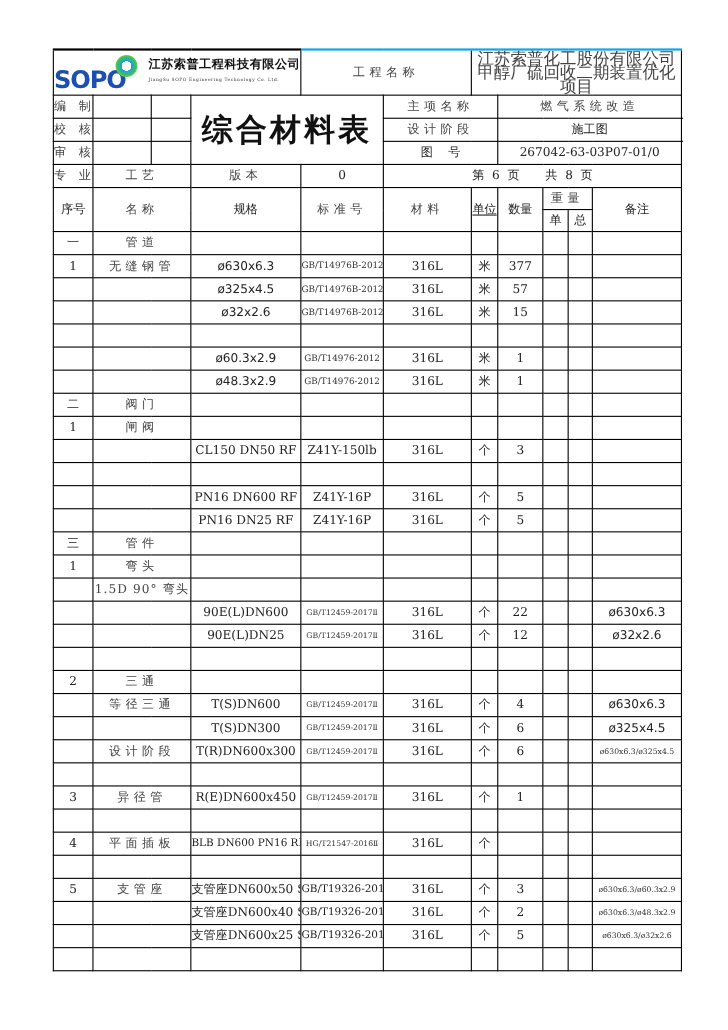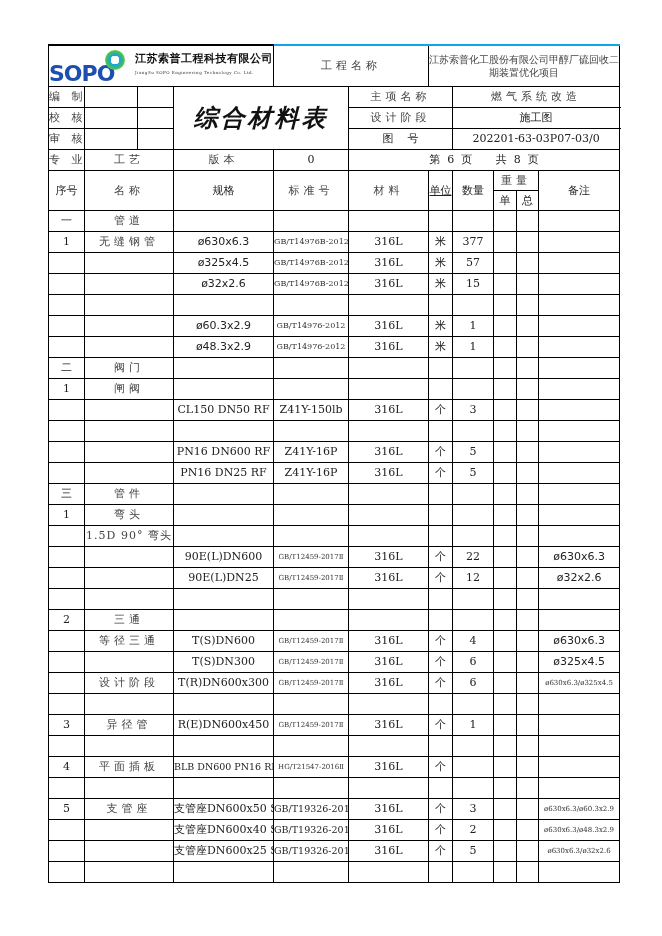--- a/index.html
+++ b/index.html
@@ -10,22 +10,22 @@
   .thick-top td{border-top:2px solid #0ea5e9;}
   .lbl{letter-spacing:4px;color:#444;}
   .logo-cell{height:40px;}
   .logo{display:flex;align-items:center;justify-content:flex-start;gap:8px;}
   .sopo{position:relative;width:78px;height:32px;}
   .sopo-text{position:absolute;left:0;bottom:2px;font-family:"DejaVu Sans","Liberation Sans",sans-serif;font-weight:bold;font-size:22px;color:#1c4fb0;letter-spacing:-1px;}
   .sopo-ring{position:absolute;right:2px;top:0;width:20px;height:20px;border-radius:50%;background:radial-gradient(circle,#ffffff 30%,#1aa0e0 32%,#3cc060 60%,#a8d840 80%,rgba(255,255,255,0) 82%);}
   .co{display:flex;flex-direction:column;align-items:flex-start;}
   .co-cn{font-family:"DejaVu Sans","Liberation Sans",sans-serif;font-weight:bold;font-size:11px;color:#111;letter-spacing:0.5px;}
   .co-en{font-size:4px;color:#333;letter-spacing:0.5px;margin-top:2px;}
-  .title{font-size:24px;font-weight:bold;letter-spacing:3px;color:#111;font-family:"DejaVu Sans","Liberation Sans",sans-serif;font-style:italic;}
-  .proj{font-size:10px;line-height:13px;white-space:normal;color:#444;}
+  .title{font-size:28px;font-weight:bold;letter-spacing:3px;color:#111;font-family:"DejaVu Sans","Liberation Sans",sans-serif;}
+  .proj{font-size:15px;line-height:13px;white-space:normal;color:#444;}
   .small{font-size:8px;color:#333;}
   .tiny{font-size:7px;color:#333;}
   .sm{font-size:9.5px;}
   .dia{font-family:"DejaVu Sans","Liberation Sans",sans-serif;}
   .hdr2{font-size:11px;line-height:15px;white-space:normal;text-decoration:underline;}
 </style>
 </head>
 <body>
 
 <div class="sheet">
@@ -73,21 +73,21 @@
     <td></td>
     <td></td>
     <td colspan="2" class="lbl">设计阶段</td>
     <td colspan="5">施工图</td>
   </tr>
   <tr>
     <td class="lbl">审 核</td>
     <td></td>
     <td></td>
     <td colspan="2" style="white-space:pre">图    号</td>
-    <td colspan="5">202201-63-03P07-03/0</td>
+    <td colspan="5">267042-63-03P07-01/0</td>
   </tr>
   <tr>
     <td class="lbl">专 业</td>
     <td colspan="2" class="lbl">工艺</td>
     <td class="lbl">版本</td>
     <td>0</td>
     <td colspan="6">
       <span style="white-space:pre;">第  6  页</span>
       <span style="white-space:pre;margin-left:20px">共  8  页</span>
     </td>

